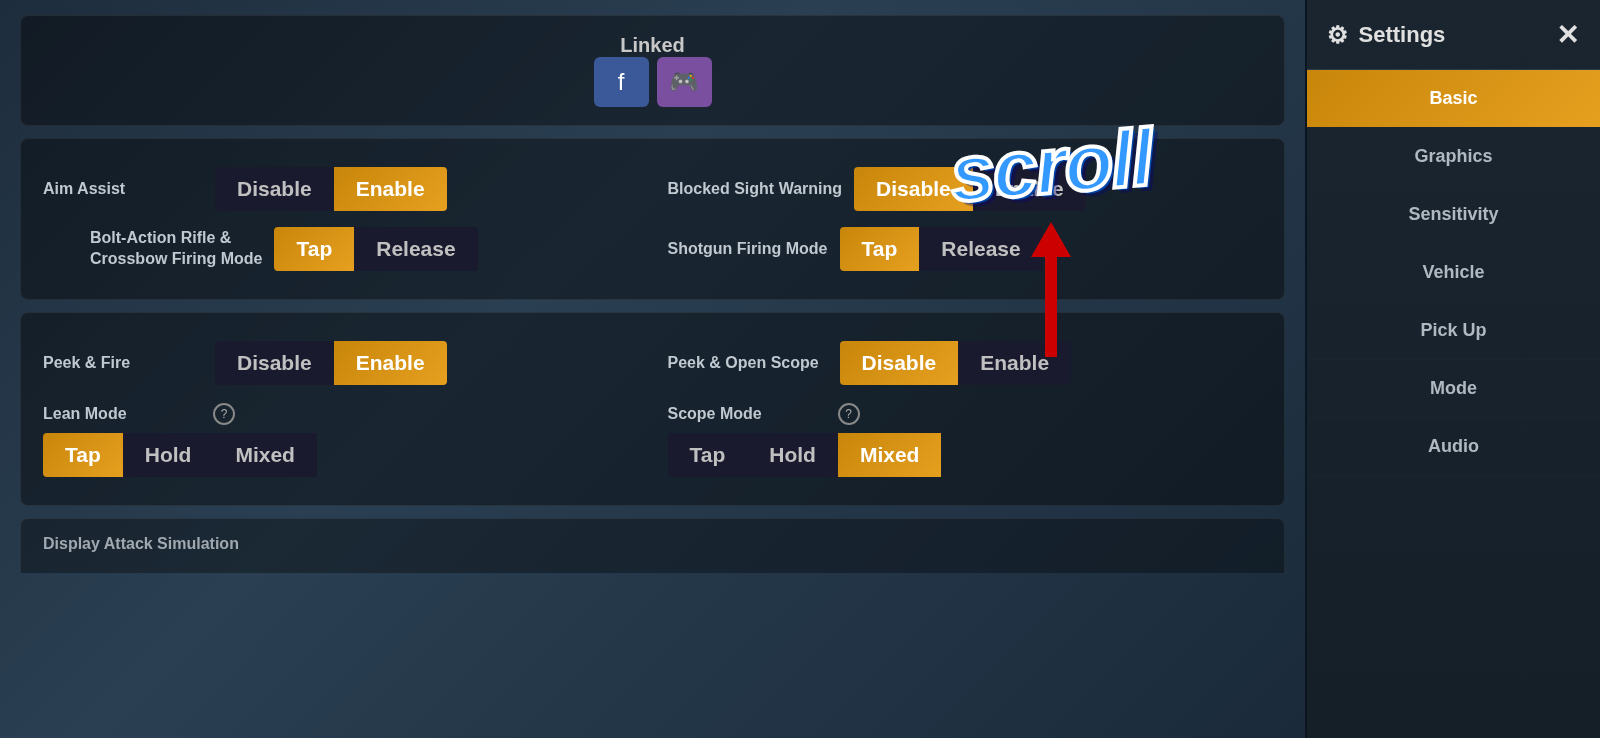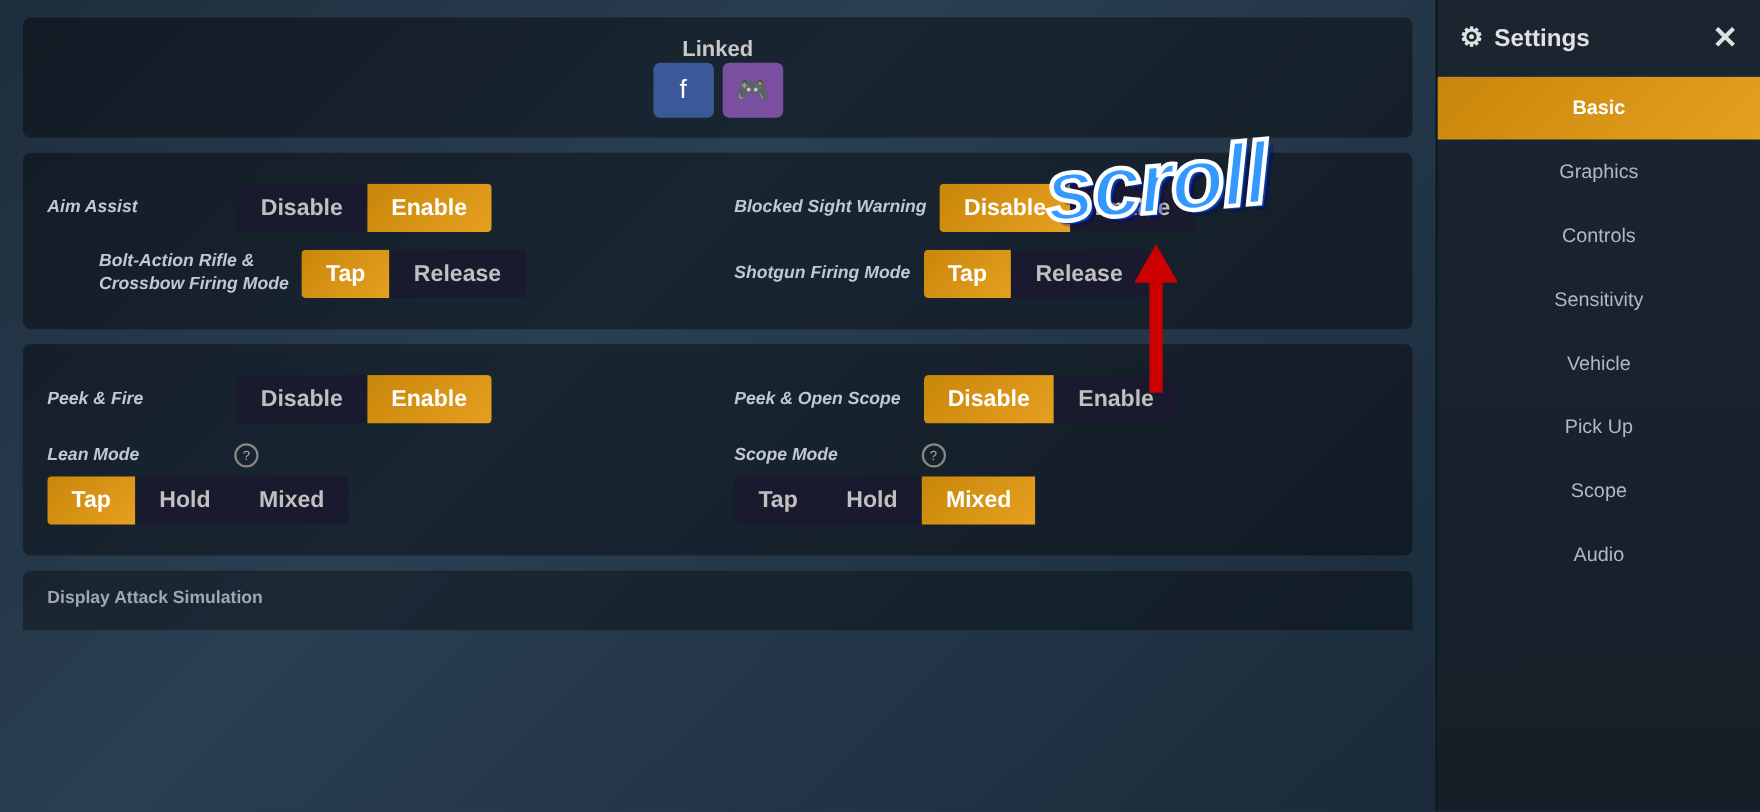--- a/index.html
+++ b/index.html
@@ -77,21 +77,21 @@
 
     .sidebar-nav {
       display: flex;
       flex-direction: column;
     }
 
     .nav-item {
       padding: 18px 25px;
       color: #b0b8c0;
       font-size: 18px;
-      font-weight: 400;
+      font-weight: 700;
       cursor: pointer;
       border-bottom: 1px solid #1a2530;
       text-align: center;
     }
 
     .nav-item.active {
       background: linear-gradient(135deg, #c8860a, #e6a020);
       color: #fff;
       font-weight: bold;
     }
@@ -151,21 +151,20 @@
       align-items: center;
       gap: 12px;
     }
 
     .setting-label {
       color: #c0c8d0;
       font-size: 16px;
       font-weight: 600;
       min-width: 160px;
       flex-shrink: 0;
-      font-style: italic;
     }
 
     .setting-label.multiline {
       line-height: 1.3;
       margin-left: 47px;
     }
 
     .help-icon {
       width: 22px;
       height: 22px;
@@ -458,20 +457,19 @@
   <div class="sidebar-header">
     <div class="sidebar-title">
       <span class="gear-icon">⚙</span>
       <span>Settings</span>
     </div>
     <span class="close-icon">✕</span>
   </div>
   <div class="sidebar-nav">
     <div class="nav-item active">Basic</div>
     <div class="nav-item">Graphics</div>
-    <div class="nav-item">Controls</div>
     <div class="nav-item">Sensitivity</div>
     <div class="nav-item">Vehicle</div>
     <div class="nav-item">Pick Up</div>
-    <div class="nav-item">Scope</div>
+    <div class="nav-item">Mode</div>
     <div class="nav-item">Audio</div>
   </div>
 </div>
 
 </body></html>

